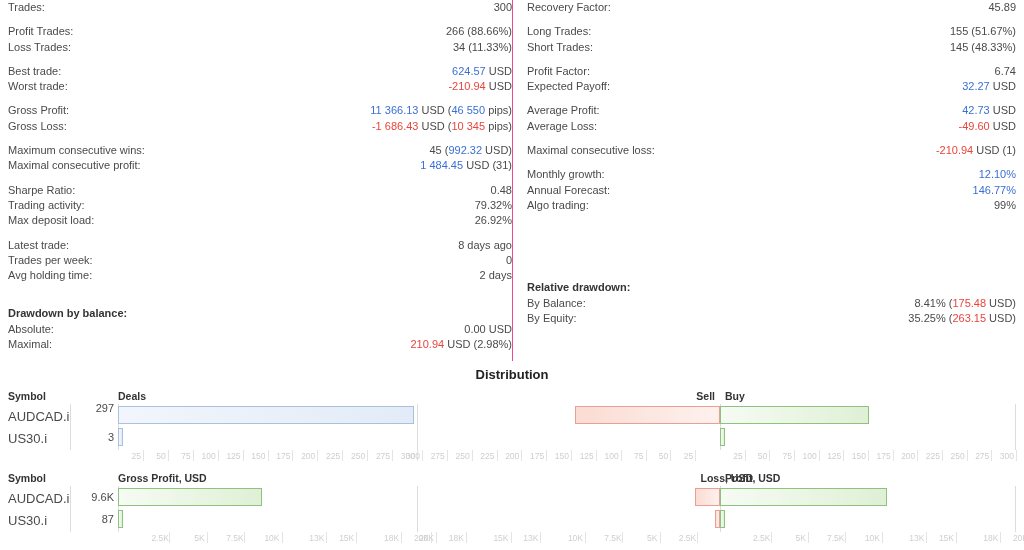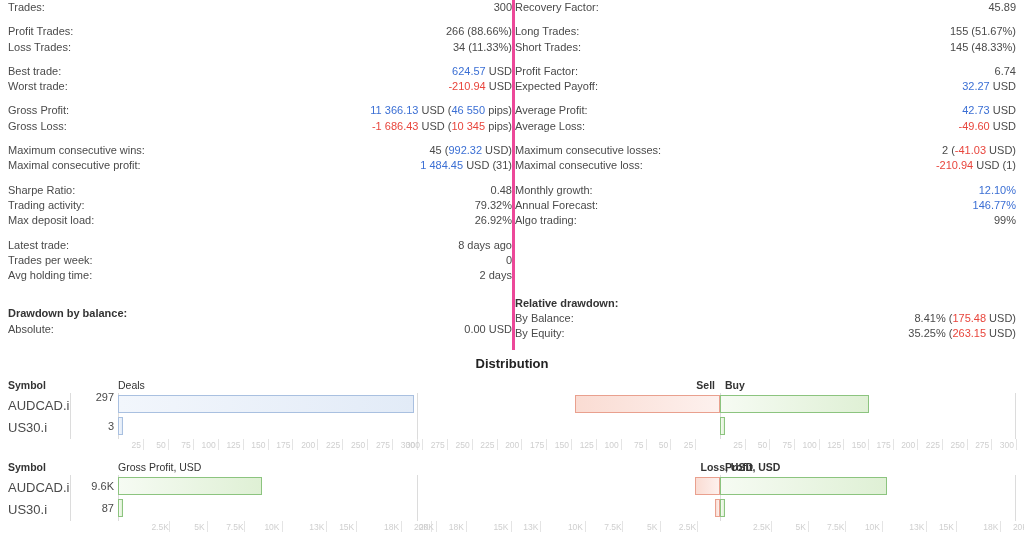--- a/index.html
+++ b/index.html
@@ -10,21 +10,21 @@
     font-family:"Liberation Sans", sans-serif;
     font-size:11px;
     color:#4a4a4a;
     overflow:hidden;
   }
   .page { position:relative; width:1024px; height:550px; }
 
   
   .stats { display:flex; padding:0 8px; }
   .stats-col { width:504px; position:relative; }
-  .stats-col.right { border-left:3px solid #ec4899; }
+  .stats-col.right { padding-left:14px; border-left:1px solid #ec4899; }
 
   .grp { margin-bottom:9px; }
   .row { display:flex; justify-content:space-between; align-items:baseline;
          line-height:15.3px; white-space:nowrap; }
   .lbl { color:#4a4a4a; }
   .lbl.b { font-weight:bold; color:#333; }
   .val { text-align:right; color:#4a4a4a; }
 
   .pos { color:#3b6fd4; }
   .neg { color:#e8453c; }
@@ -35,21 +35,21 @@
     font-weight:bold;
     font-size:13px;
     color:#222;
     margin-top:6px;
     margin-bottom:8px;
   }
 
   .block { position:relative; width:1008px; margin:0 8px 8px 8px; height:74px; }
 
   .hdr-sym  { position:absolute; left:0;   top:0; font-weight:bold; color:#333; font-size:10.5px; }
-  .hdr-left { position:absolute; left:110px; top:0; font-weight:normal; color:#333; font-size:10.5px; }
+  .hdr-left { position:absolute; left:110px; top:0; font-weight:bold; color:#333; font-size:10.5px; }
   .hdr-neg  { position:absolute; top:0; font-weight:bold; color:#333; font-size:10.5px;
               transform:translateX(-100%); padding-right:5px; }
   .hdr-pos  { position:absolute; top:0; font-weight:bold; color:#333; font-size:10.5px;
               padding-left:5px; }
 
   .vline { position:absolute; width:1px; background:#dcdcdc; }
 
   .rowname { position:absolute; left:0; font-size:13px; color:#4a4a4a; }
   .rowval  { position:absolute; font-size:11px; color:#4a4a4a; text-align:right; }
 
@@ -145,20 +145,24 @@
         </div>
         <div style="height: 14px;"></div>
         <div class="grp">
           <div class="row">
             <span class="lbl b">Drawdown by balance:</span>
           </div>
           <div class="row">
             <span class="lbl">Absolute:</span>
             <span class="val">0.00 USD</span>
           </div>
+          <div class="row">
+            <span class="lbl">Maximal:</span>
+            <span class="val"><span class="neg">210.94</span> USD (2.98%)</span>
+          </div>
         </div>
       </div>
     <div class="stats-col right" id="stats-right">
         <div class="grp">
           <div class="row">
             <span class="lbl">Recovery Factor:</span>
             <span class="val">45.89</span>
           </div>
         </div>
         <div class="grp">
@@ -185,24 +189,20 @@
           <div class="row">
             <span class="lbl">Average Profit:</span>
             <span class="val"><span class="pos">42.73</span> USD</span>
           </div>
           <div class="row">
             <span class="lbl">Average Loss:</span>
             <span class="val"><span class="neg">-49.60</span> USD</span>
           </div>
         </div>
         <div class="grp">
-          <div class="row">
-            <span class="lbl">Maximum consecutive losses:</span>
-            <span class="val">2 (<span class="neg">-41.03</span> USD)</span>
-          </div>
           <div class="row">
             <span class="lbl">Maximal consecutive loss:</span>
             <span class="val"><span class="neg">-210.94</span> USD (1)</span>
           </div>
         </div>
         <div class="grp">
           <div class="row">
             <span class="lbl">Monthly growth:</span>
             <span class="val"><span class="pos">12.10%</span></span>
           </div>

